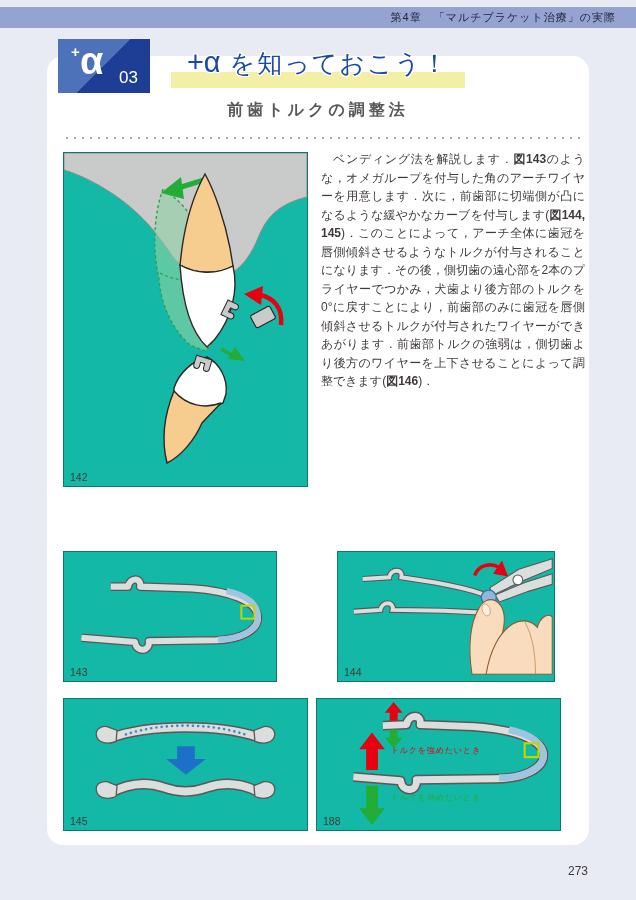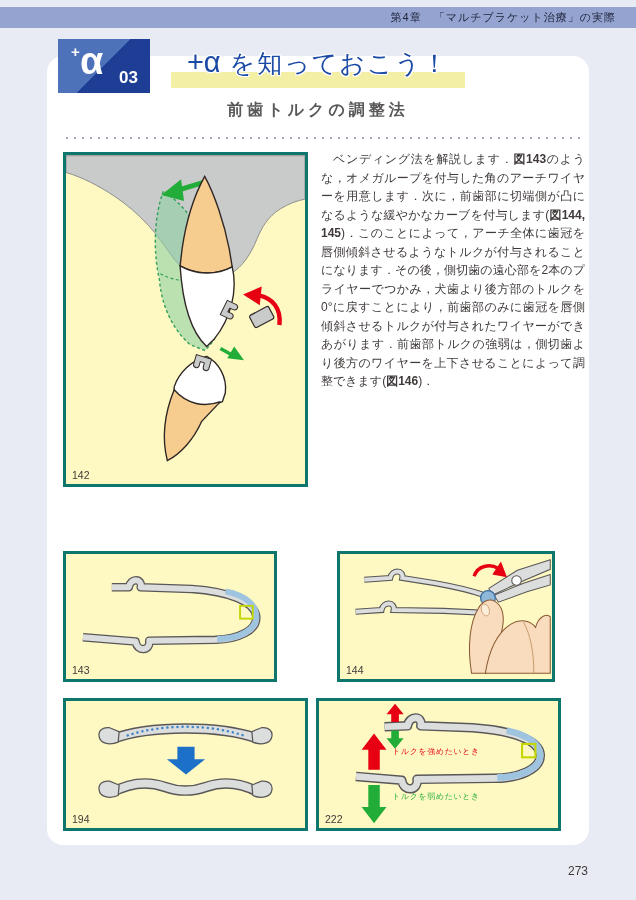--- a/index.html
+++ b/index.html
@@ -6,33 +6,33 @@
   body{width:636px;height:900px;position:relative;overflow:hidden;
        background:#e9ebf4;font-family:"Liberation Sans",sans-serif;color:#3f3a39;}
   .chapter-bar{position:absolute;top:7px;left:0;width:636px;height:21px;background:#94a3d0;
        display:flex;align-items:center;justify-content:flex-end;box-sizing:border-box;
        padding-right:20px;font-size:11px;letter-spacing:1px;color:#20263c;}
   .panel{position:absolute;left:47px;top:56px;width:542px;height:789px;background:#ffffff;border-radius:16px;}
   .alpha-badge{position:absolute;left:58px;top:39px;width:92px;height:54px;
        background:linear-gradient(135deg,#4e72ba 50%,#1d3e94 50%);color:#fff;}
   .alpha-badge .plus{position:absolute;left:13px;top:4px;font-size:15px;font-weight:bold;}
   .alpha-badge .alpha{position:absolute;left:22px;top:1px;font-size:38px;font-weight:bold;}
-  .alpha-badge .num{position:absolute;right:12px;bottom:5px;font-size:17px;font-weight:bold;}
+  .alpha-badge .num{position:absolute;right:12px;bottom:5px;font-size:17px;font-weight:normal;}
   .main-title{position:absolute;left:47px;top:44px;width:542px;text-align:center;}
   .main-title .hl{display:inline-block;padding:2px 16px 8px 16px;
        background:linear-gradient(transparent 64%,#f3efa5 64%);
        font-size:25px;font-weight:normal;color:#1b4aa5;letter-spacing:2px;
        text-shadow:-1px -1px 0 #fff,1px -1px 0 #fff,-1px 1px 0 #fff,1px 1px 0 #fff,0 0 3px #fff;}
   .main-title .pa{font-size:29px;letter-spacing:0;}
   .section-title{position:absolute;left:47px;top:100px;width:542px;text-align:center;
        font-size:16px;font-weight:bold;color:#595757;letter-spacing:4px;}
   .dotted-sep{position:absolute;left:63px;top:136px;width:520px;height:4px;
        background-image:radial-gradient(circle,#a5aac0 1.1px,transparent 1.4px);
        background-size:8px 4px;background-repeat:repeat-x;}
-  .figure{position:absolute;background:#fef9c3;border:3px solid #0f766e;box-sizing:border-box;}
+  .figure{position:absolute;background:#14b8a6;border:1px solid #0f766e;box-sizing:border-box;}
   .figure svg{position:absolute;left:0;top:0;width:100%;height:100%;}
   .fig-label{position:absolute;left:6px;bottom:3px;font-size:10.5px;color:#3f3a39;}
   #fig142{left:63px;top:152px;width:245px;height:335px;}
   #fig143{left:63px;top:551px;width:214px;height:131px;}
   #fig144{left:337px;top:551px;width:218px;height:131px;}
   #fig145{left:63px;top:698px;width:245px;height:133px;}
   #fig146{left:316px;top:698px;width:245px;height:133px;}
   .body-text{position:absolute;left:321px;top:150px;width:264px;font-size:12px;
        line-height:18.5px;text-align:justify;color:#3f3a39;}
   .body-text p{margin:0;text-indent:1em;}
@@ -149,32 +149,32 @@
       <path d="M62,36 C98,24 147,24 183,36" fill="none" stroke="#3f86c6" stroke-width="2.6" stroke-linecap="round" stroke-dasharray="0.1,5.2"></path>
     </g>
     <polygon points="114,48 132,48 132,61 143,61 123,77 103,61 114,61" fill="#1d70c8"></polygon>
     <g>
       <path d="M45,96 C65,85 84,84 101,90 C115,95 130,95 144,90 C161,84 180,85 200,96" fill="none" stroke="#595757" stroke-width="11"></path>
       <path d="M45,96 C65,85 84,84 101,90 C115,95 130,95 144,90 C161,84 180,85 200,96" fill="none" stroke="#dcdddd" stroke-width="8"></path>
       <path d="M52,99 C42,103 33,100 32,93 C31,87 36,83 43,84 L53,88 Z" fill="#dcdddd" stroke="#595757" stroke-width="1.3"></path>
       <path d="M193,99 C203,103 212,100 213,93 C214,87 209,83 202,84 L192,88 Z" fill="#dcdddd" stroke="#595757" stroke-width="1.3"></path>
     </g>
   </svg>
-  <span class="fig-label">194</span>
+  <span class="fig-label">145</span>
 </div>
 
 <div class="figure" id="fig146">
   <svg viewBox="0 0 245 133">
     <path d="M66,27 L90,26 C92,15 106,15 104,26 L158,28 C202,31 228,42 229,56 C230,72 206,81 180,81 L100,82 C102,94 86,96 84,83 L36,79" fill="none" stroke="#595757" stroke-width="10" stroke-linejoin="round"></path>
     <path d="M66,27 L90,26 C92,15 106,15 104,26 L158,28 C202,31 228,42 229,56 C230,72 206,81 180,81 L100,82 C102,94 86,96 84,83 L36,79" fill="none" stroke="#dcdddd" stroke-width="7" stroke-linejoin="round"></path>
     <path d="M194,31 C218,36 229,46 229,57 C229,71 208,80 184,80" fill="none" stroke="#9fc4e0" stroke-width="7"></path>
     <rect x="210" y="45" width="14" height="14" fill="none" stroke="#c3d600" stroke-width="2.2"></rect>
     <polygon points="77,3 68,14 73,14 73,22 81,22 81,14 86,14" fill="#e60012"></polygon>
     <polygon points="77,50 68,39 73,39 73,31 81,31 81,39 86,39" fill="#22ac38"></polygon>
     <polygon points="55,34 42,51 49,51 49,72 61,72 61,51 68,51" fill="#e60012"></polygon>
     <polygon points="55,128 42,111 49,111 49,88 61,88 61,111 68,111" fill="#22ac38"></polygon>
     <text x="74" y="55" font-size="8.2" letter-spacing="0.8" fill="#e60012">トルクを強めたいとき</text>
     <text x="74" y="103" font-size="8.2" letter-spacing="0.8" fill="#22ac38">トルクを弱めたいとき</text>
   </svg>
-  <span class="fig-label">222</span>
+  <span class="fig-label">188</span>
 </div>
 
 <div class="page-number">273</div>
 
 </body></html>

